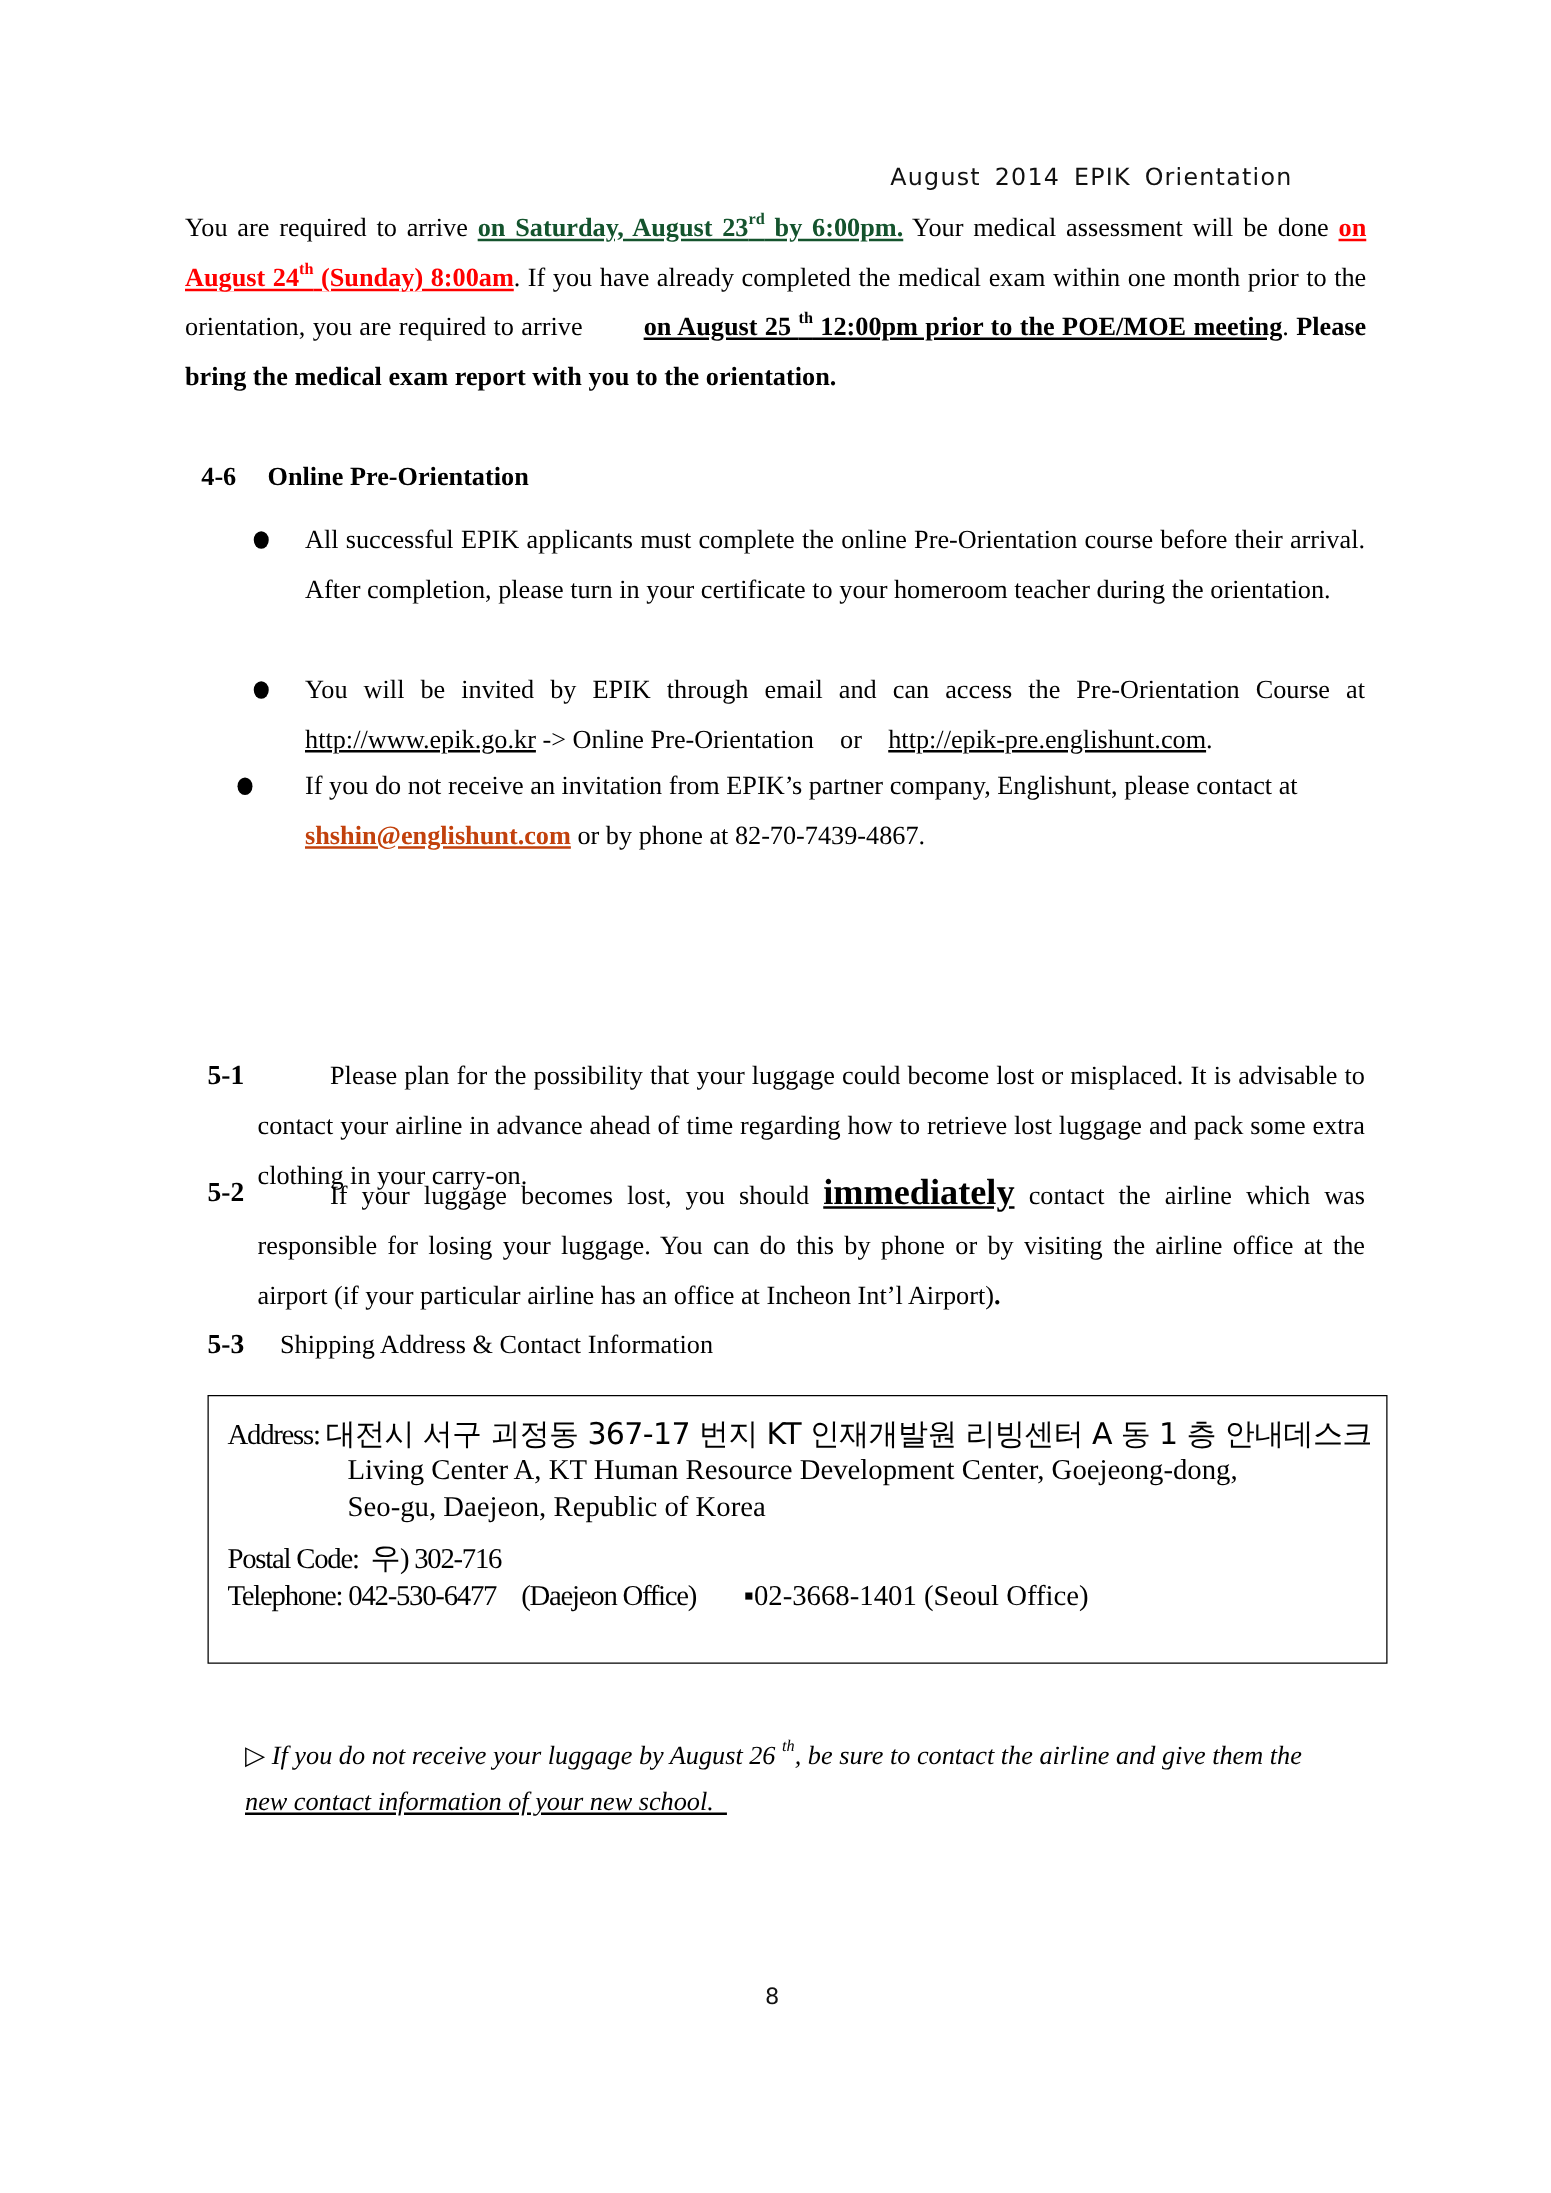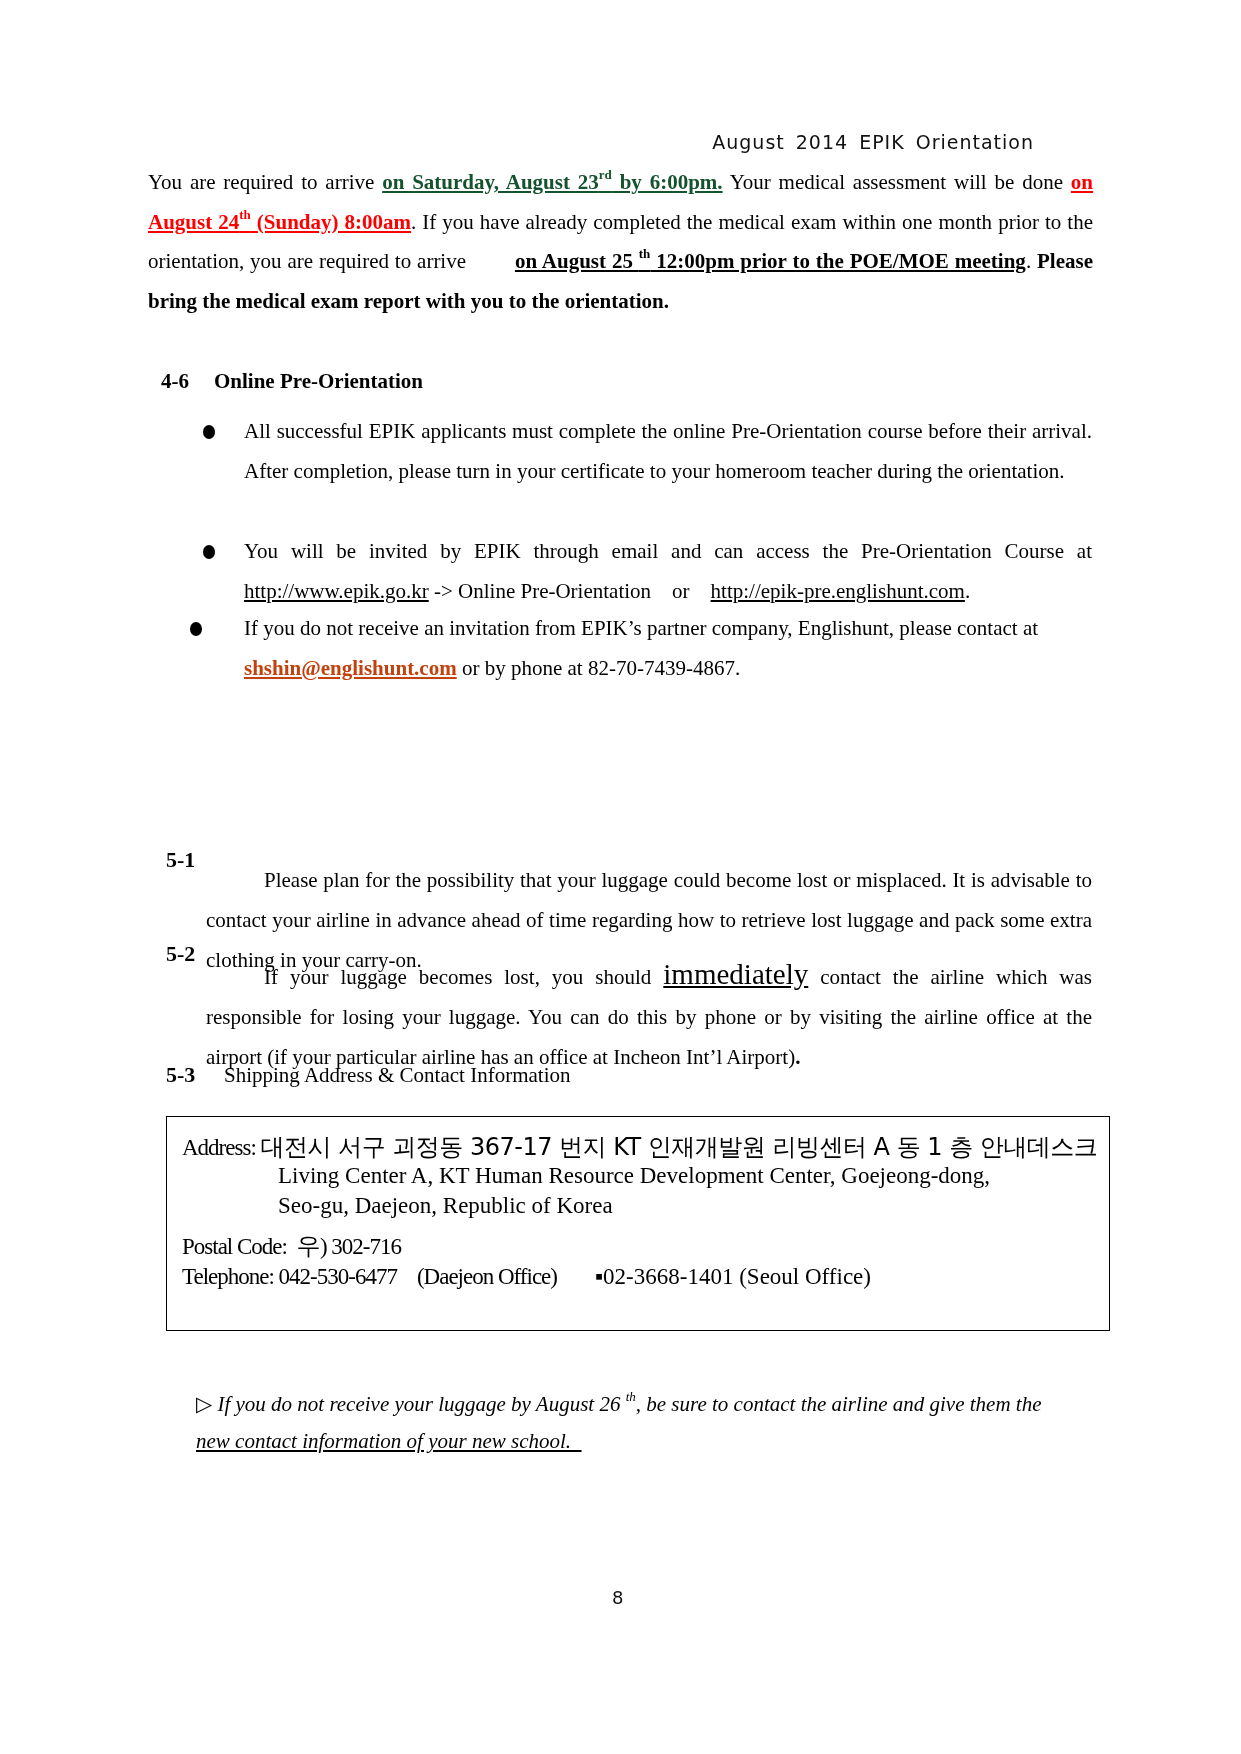--- a/index.html
+++ b/index.html
@@ -15,22 +15,22 @@
   .sub-h { position:absolute; left:161px; top:369px; font-size:21px; font-weight:bold; }
   .sub-h .num { display:inline-block; width:53px; }
   .bullet { position:absolute; font-size:21px; line-height:39.5px; text-align:justify; }
   .dot { position:absolute; width:12px; height:14px; border-radius:50%; background:#000; }
   a.link { color:#000; text-decoration:underline; }
   a.mail { color:#c2410c; text-decoration:underline;font-weight:bold; }
   .h1 { position:absolute; left:148px; top:734px; font-size:33px; font-weight:bold; }
   .h1 .num { display:inline-block; width:58px; }
   .item { position:absolute; left:166px; width:926px; font-size:21px; line-height:40px; text-align:justify; }
   .item .num { font-weight:bold; display:inline-block; width:58px; font-size:22px; }
-  .item .cont { padding-left:40px;margin-top:20px; }
-  .imm { font-weight:normal; text-decoration:underline; font-size:29px; }
+  .item .cont { padding-left:40px; }
+  .imm { font-weight:bold; text-decoration:underline; font-size:29px; }
   .box { position:absolute; left:166px; top:1116px; width:944px; height:215px; border:1.5px solid #000; box-sizing:border-box; }
   .box .line { position:absolute; left:15px; font-size:23px; white-space:nowrap; }
   .box .cond { letter-spacing:-1px; }
   .box .kr { font-family:"DejaVu Sans", sans-serif; font-size:24px; letter-spacing:-0.5px; }
   .box .ind { left:111px; font-size:23px; }
   .note { position:absolute; left:168px; width:920px; font-size:21px; font-style:italic; line-height:37px; }
   .pagenum { position:absolute; left:612px; top:1587px; font-family:"DejaVu Sans", sans-serif; font-size:18px; color:#111; }
 </style>
 </head>
 <body>

